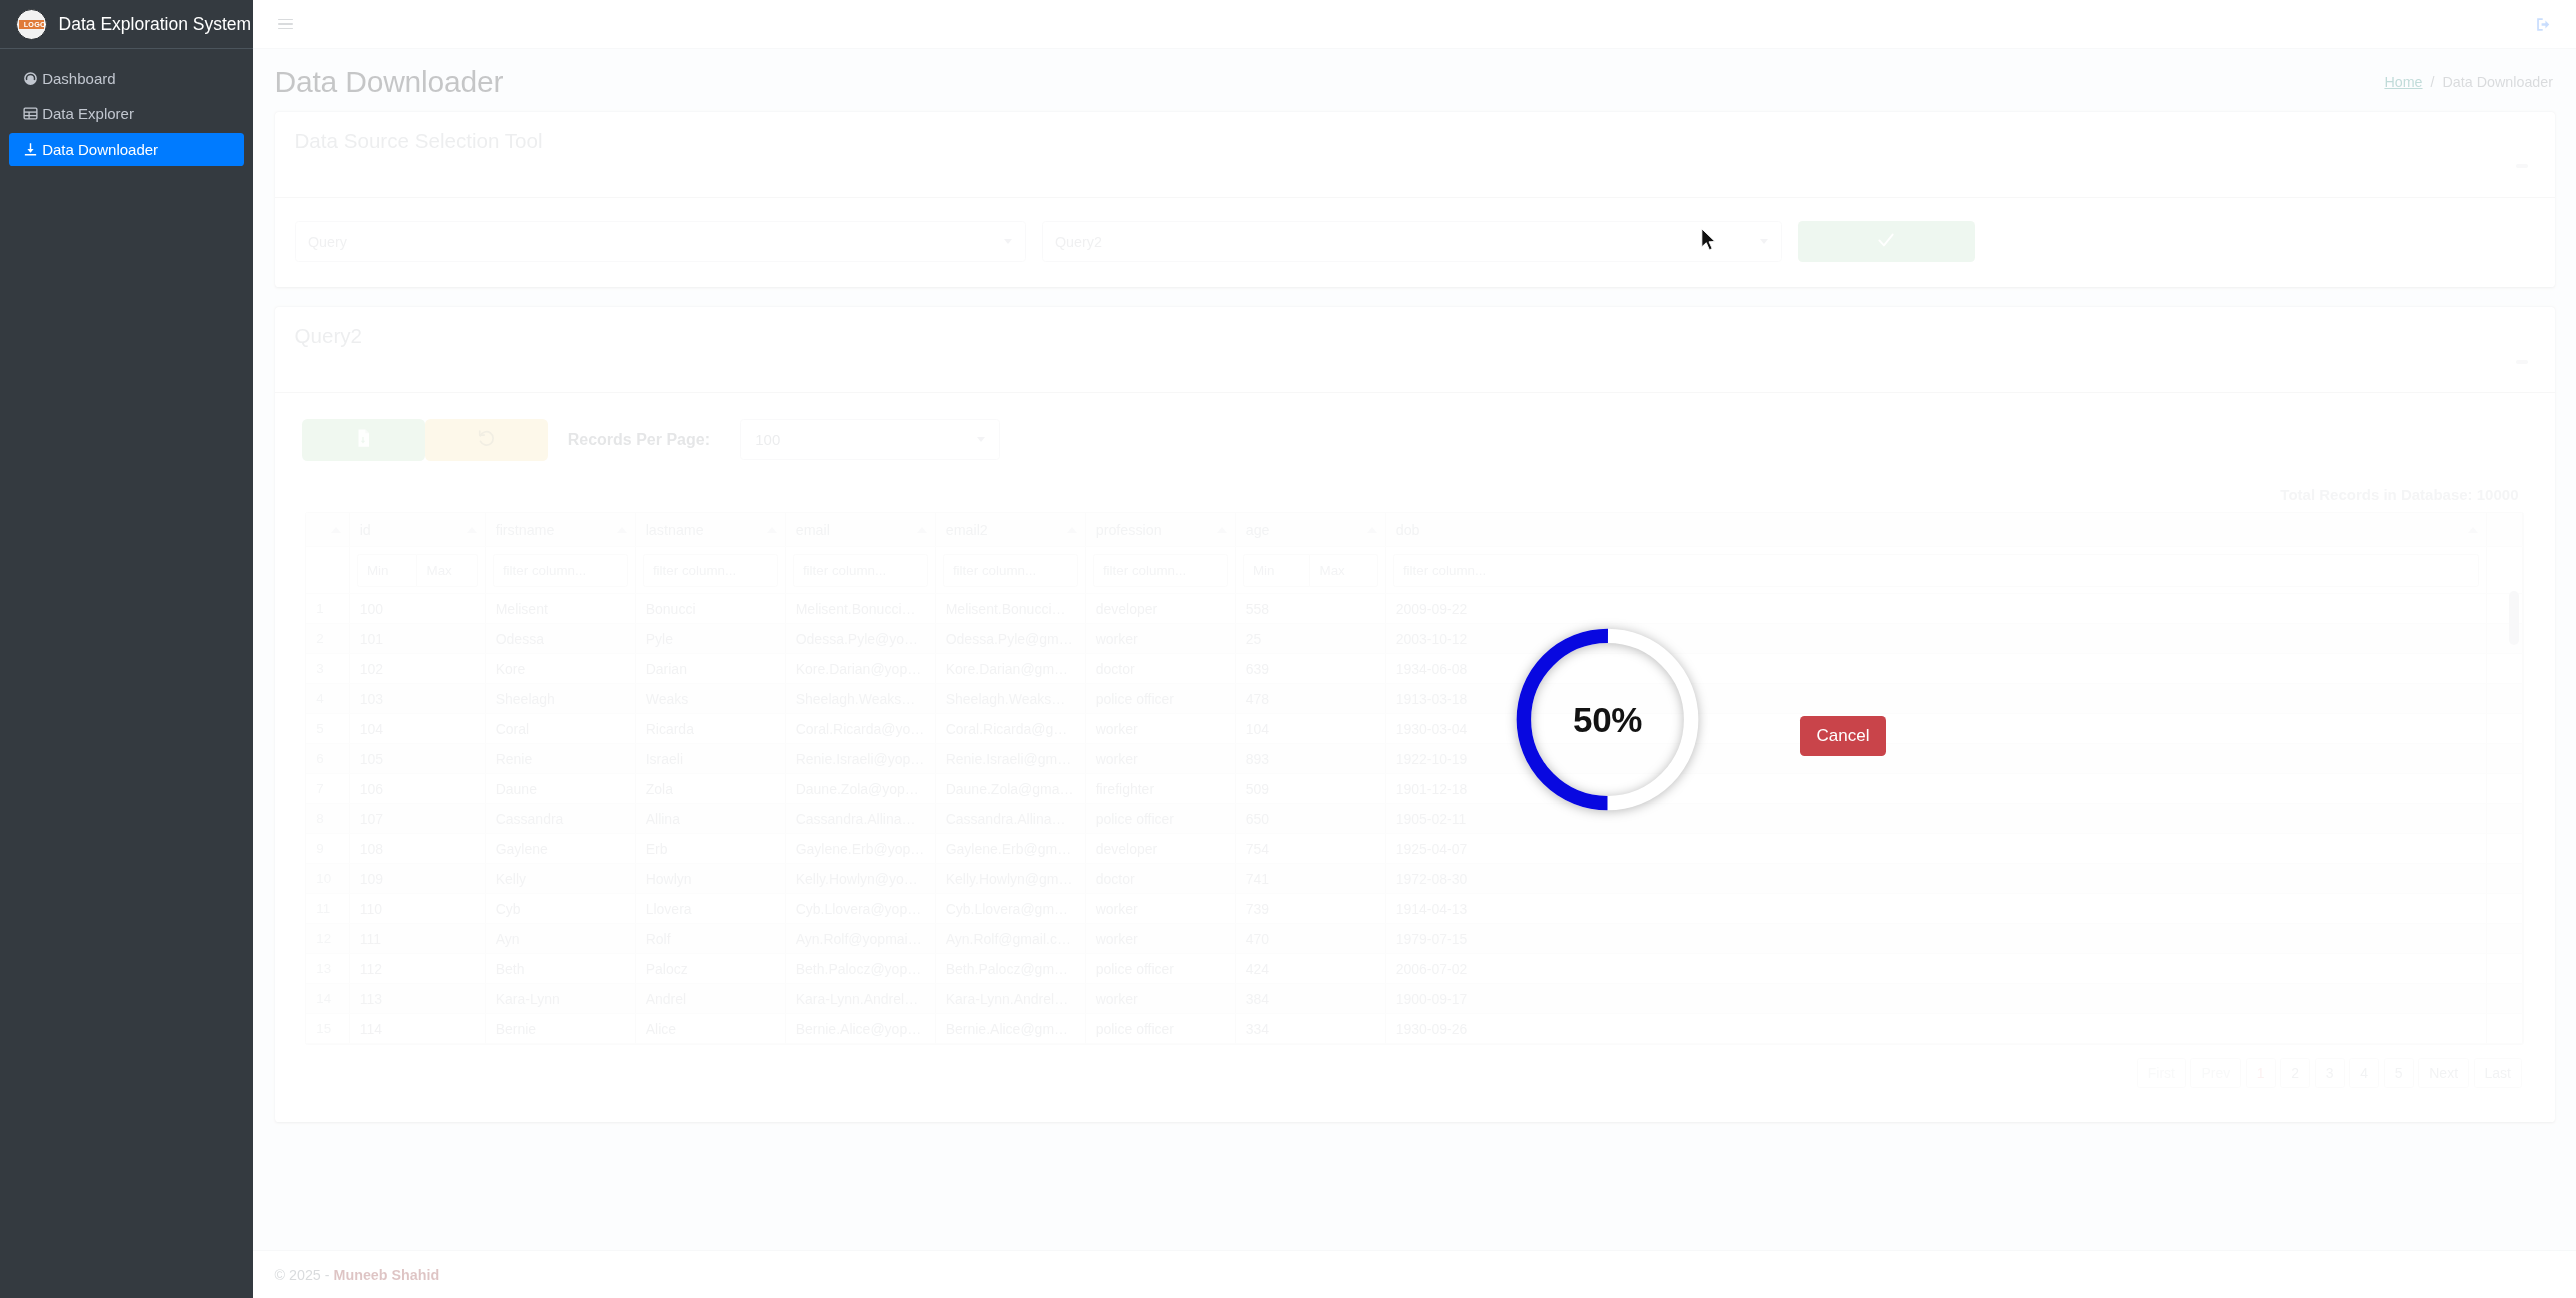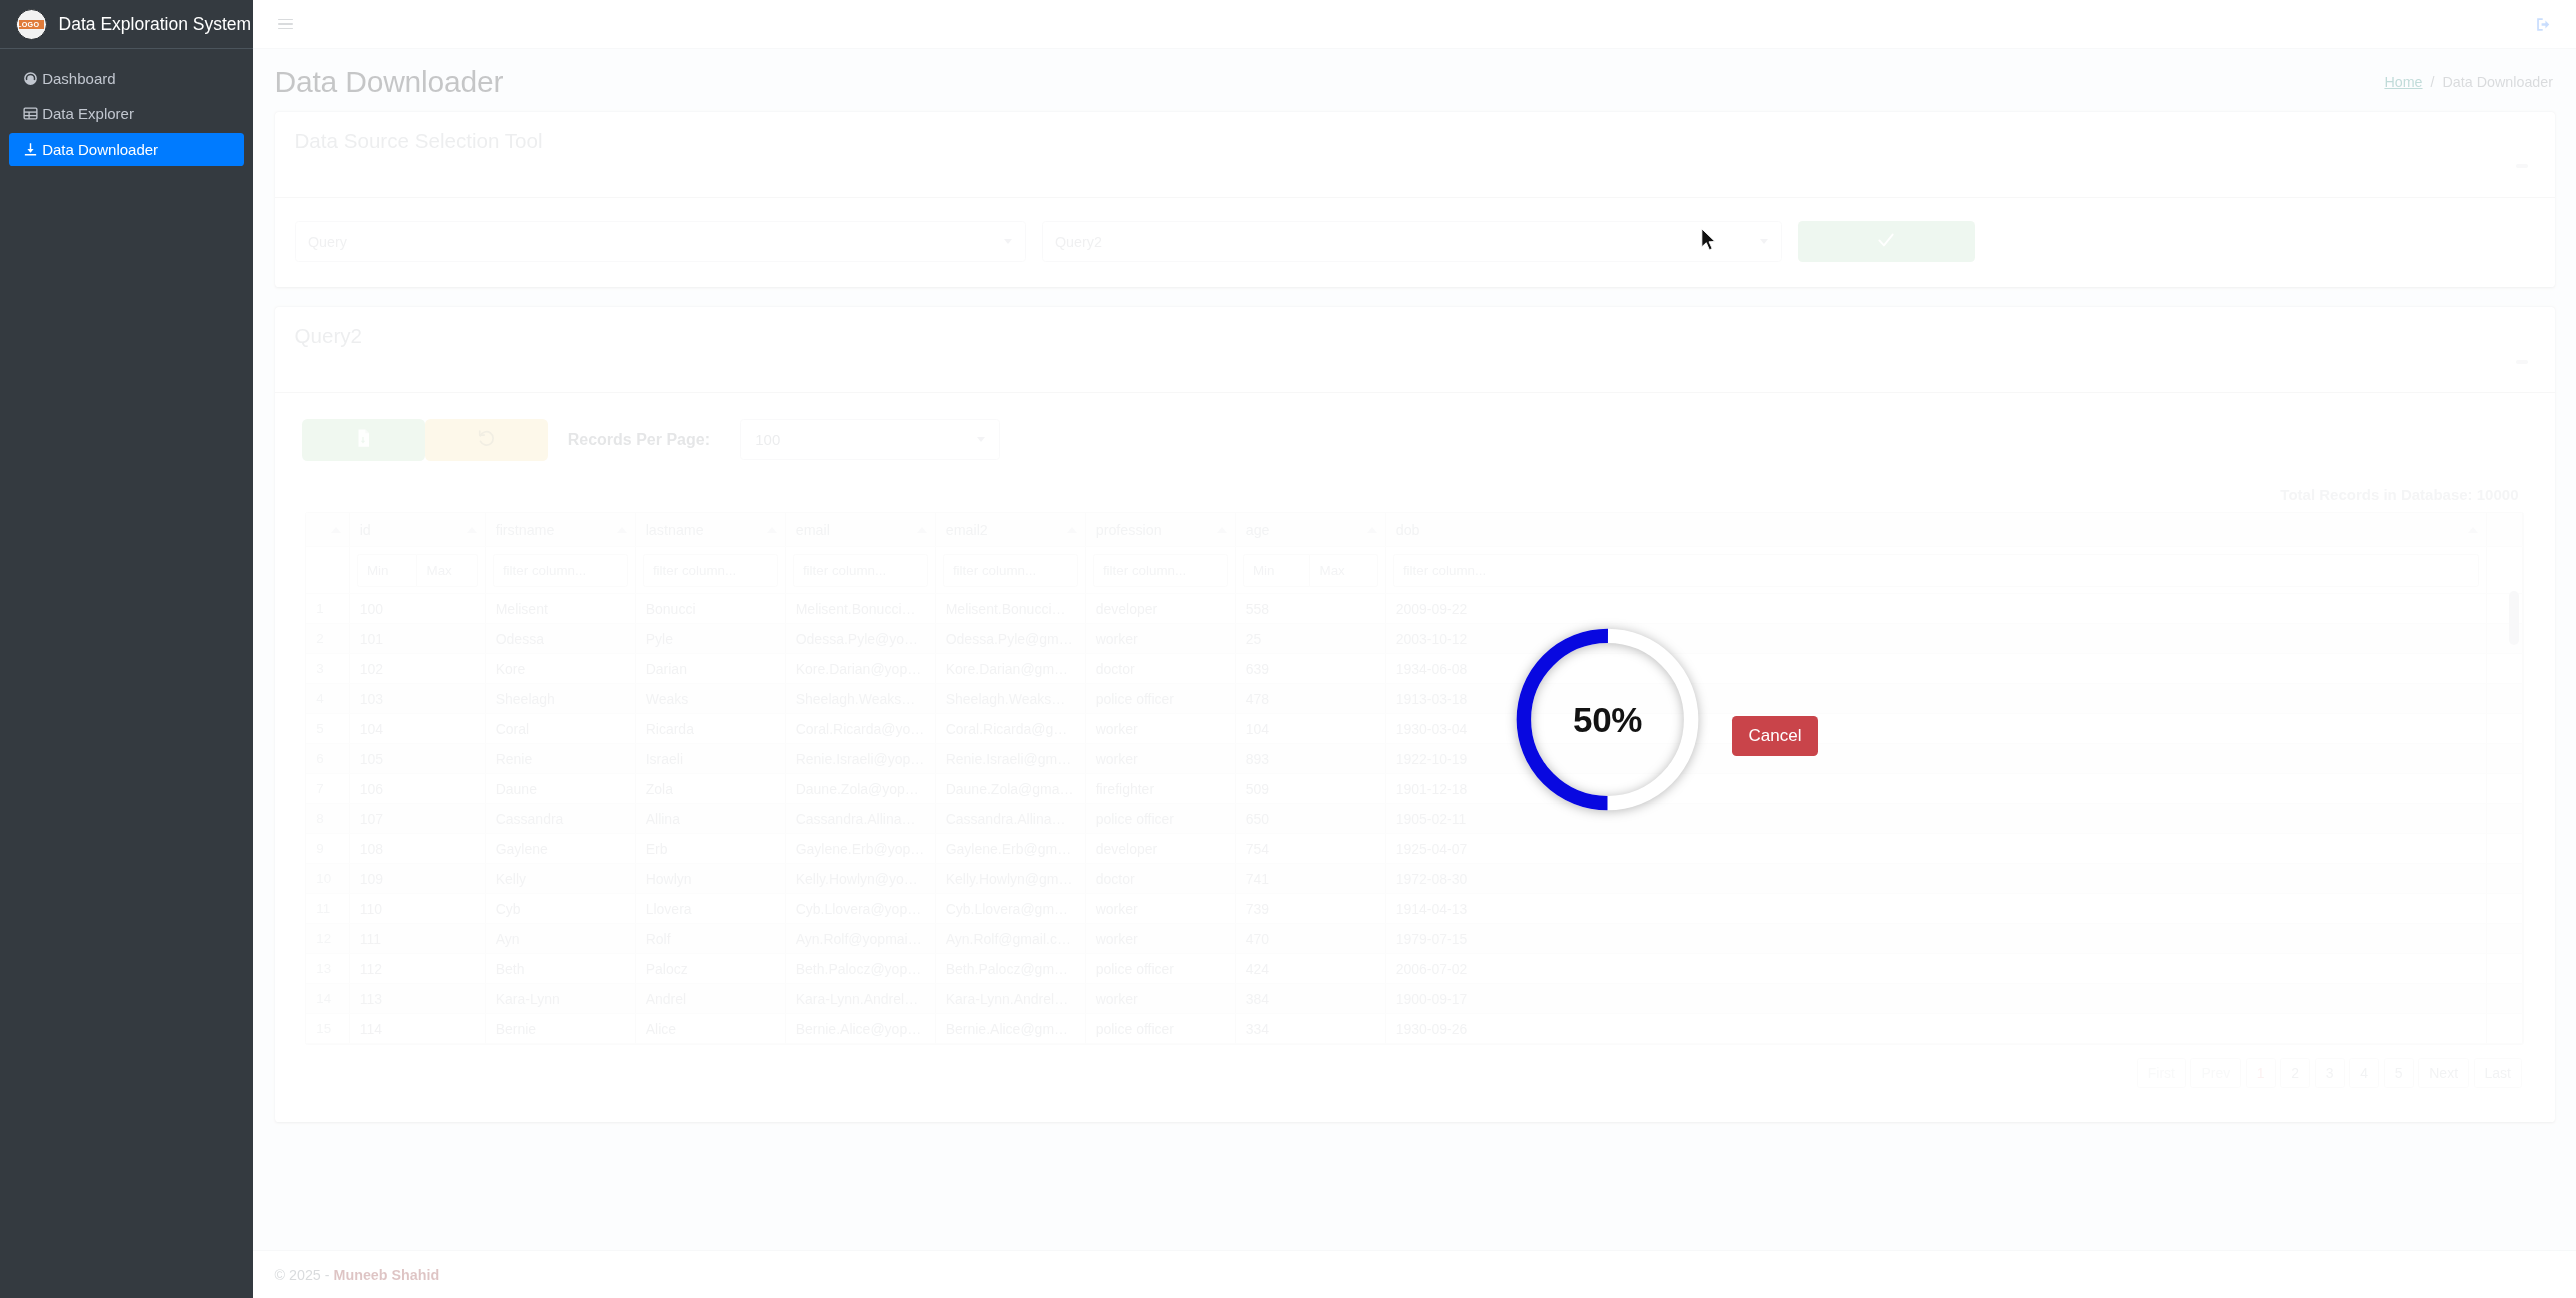--- a/index.html
+++ b/index.html
@@ -19,21 +19,21 @@
   }
   .brand {
     height: 49px; display: flex; align-items: center;
     padding: 0 16px; gap: 11.6px;
     border-bottom: 0.9px solid #4b545c;
     background: #343a40;
   }
   .brand-logo {
     width: 31px; height: 31px; border-radius: 50%;
     background: #f2f2f2; border: 1.8px solid #2b2f33;
-    display: flex; align-items: center; justify-content: flex-start;
+    display: flex; align-items: center; justify-content: flex-end;
     position: relative; overflow: hidden; flex: 0 0 auto;
   }
   .brand-logo::before {
     content: ""; position: absolute; left: 1.8px; right: 1.8px; top: 10px; bottom: 10px;
     background: #e07b39;
   }
   .brand-logo-txt {
     position: relative; z-index: 2; font-size: 7.2px; font-weight: bold;
     color: #fff; letter-spacing: 0.3px;
   }
@@ -218,21 +218,21 @@
   .progress-modal {
     position: absolute; z-index: 50;
     left: 1258px; top: 623px; width: 193px; height: 193px; text-decoration: underline;
   }
   .ring { width: 193px; height: 193px; display: block; filter: drop-shadow(0 1.8px 5.4px rgba(0,0,0,.28)); }
   .ring-pct {
     position: absolute; inset: 0; display: flex; align-items: center; justify-content: center;
     font-size: 35px; font-weight: bold; color: #131313; letter-spacing: -0.4px;
   }
   .btn-cancel {
-    position: absolute; z-index: 51; left: 1479px; top: 716px;
+    position: absolute; z-index: 51; left: 1547px; top: 716px;
     width: 86px; height: 40px; background: #c9444a; color: #fff;
     border: none; border-radius: 4.5px; font-size: 17px; cursor: pointer;
     font-family: "Liberation Sans", sans-serif;
   }
   .cursor-arrow { position: absolute; left: 1447px; top: 228px; z-index: 60; }
 </style>
 </head>
 <body>
 
 <div class="app">

